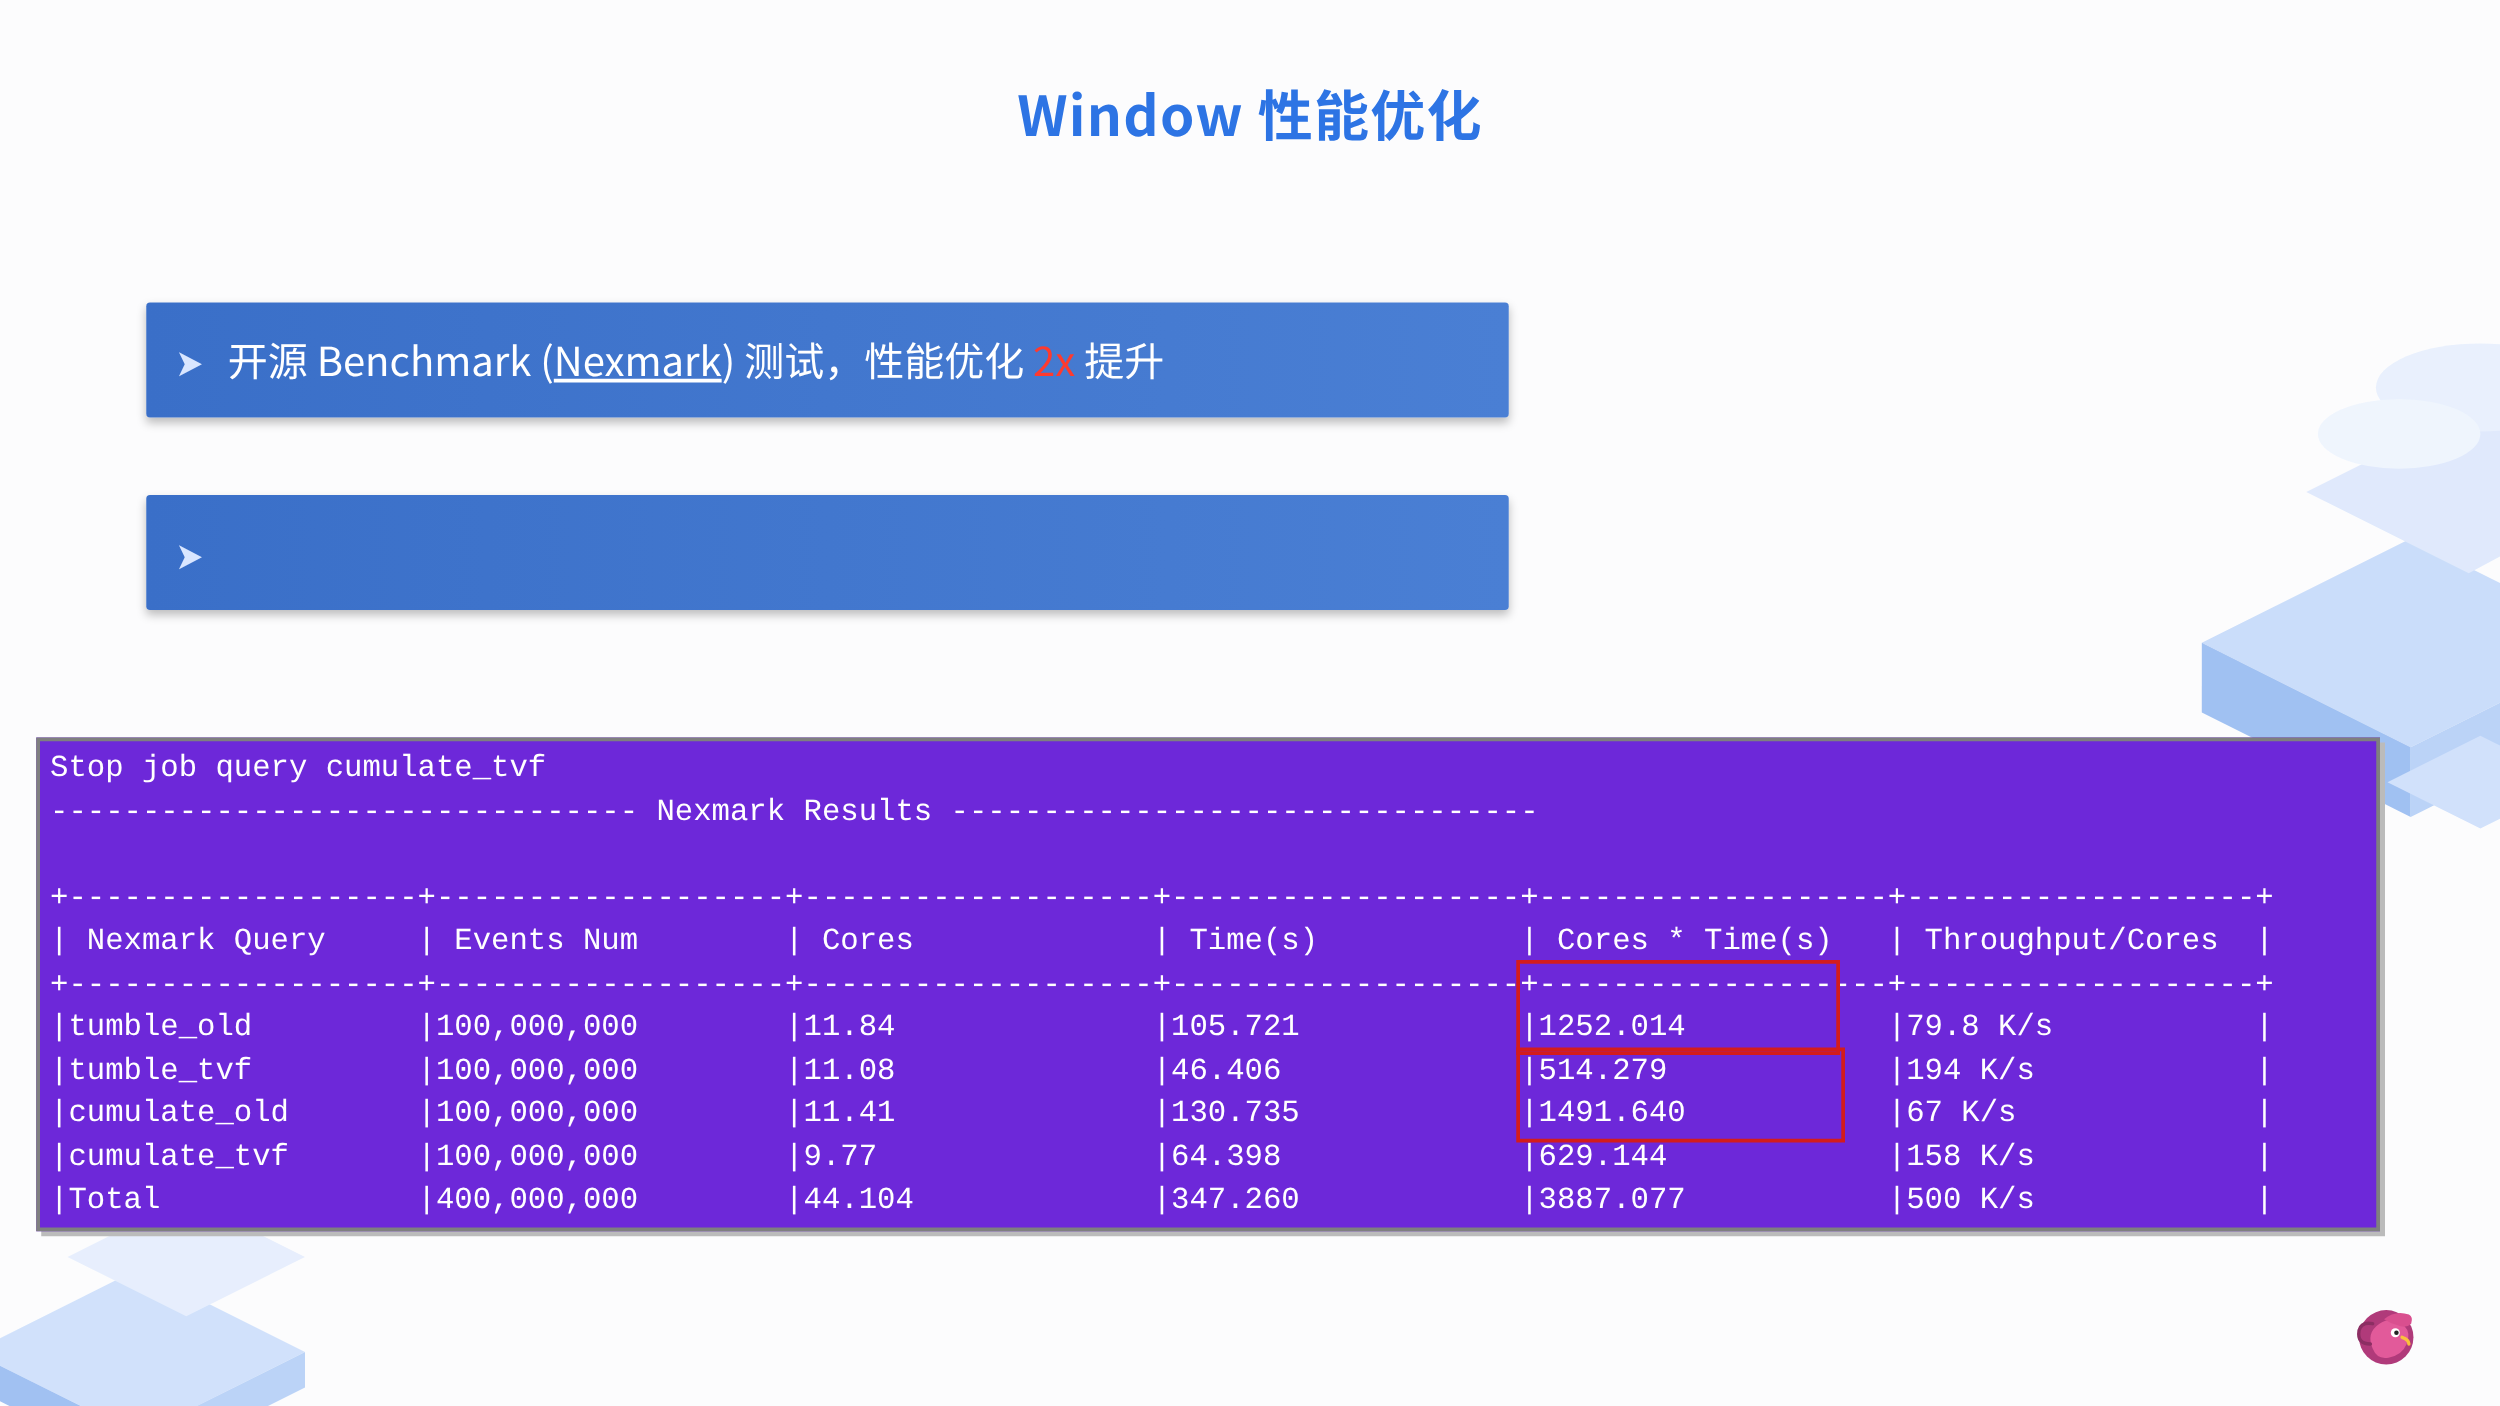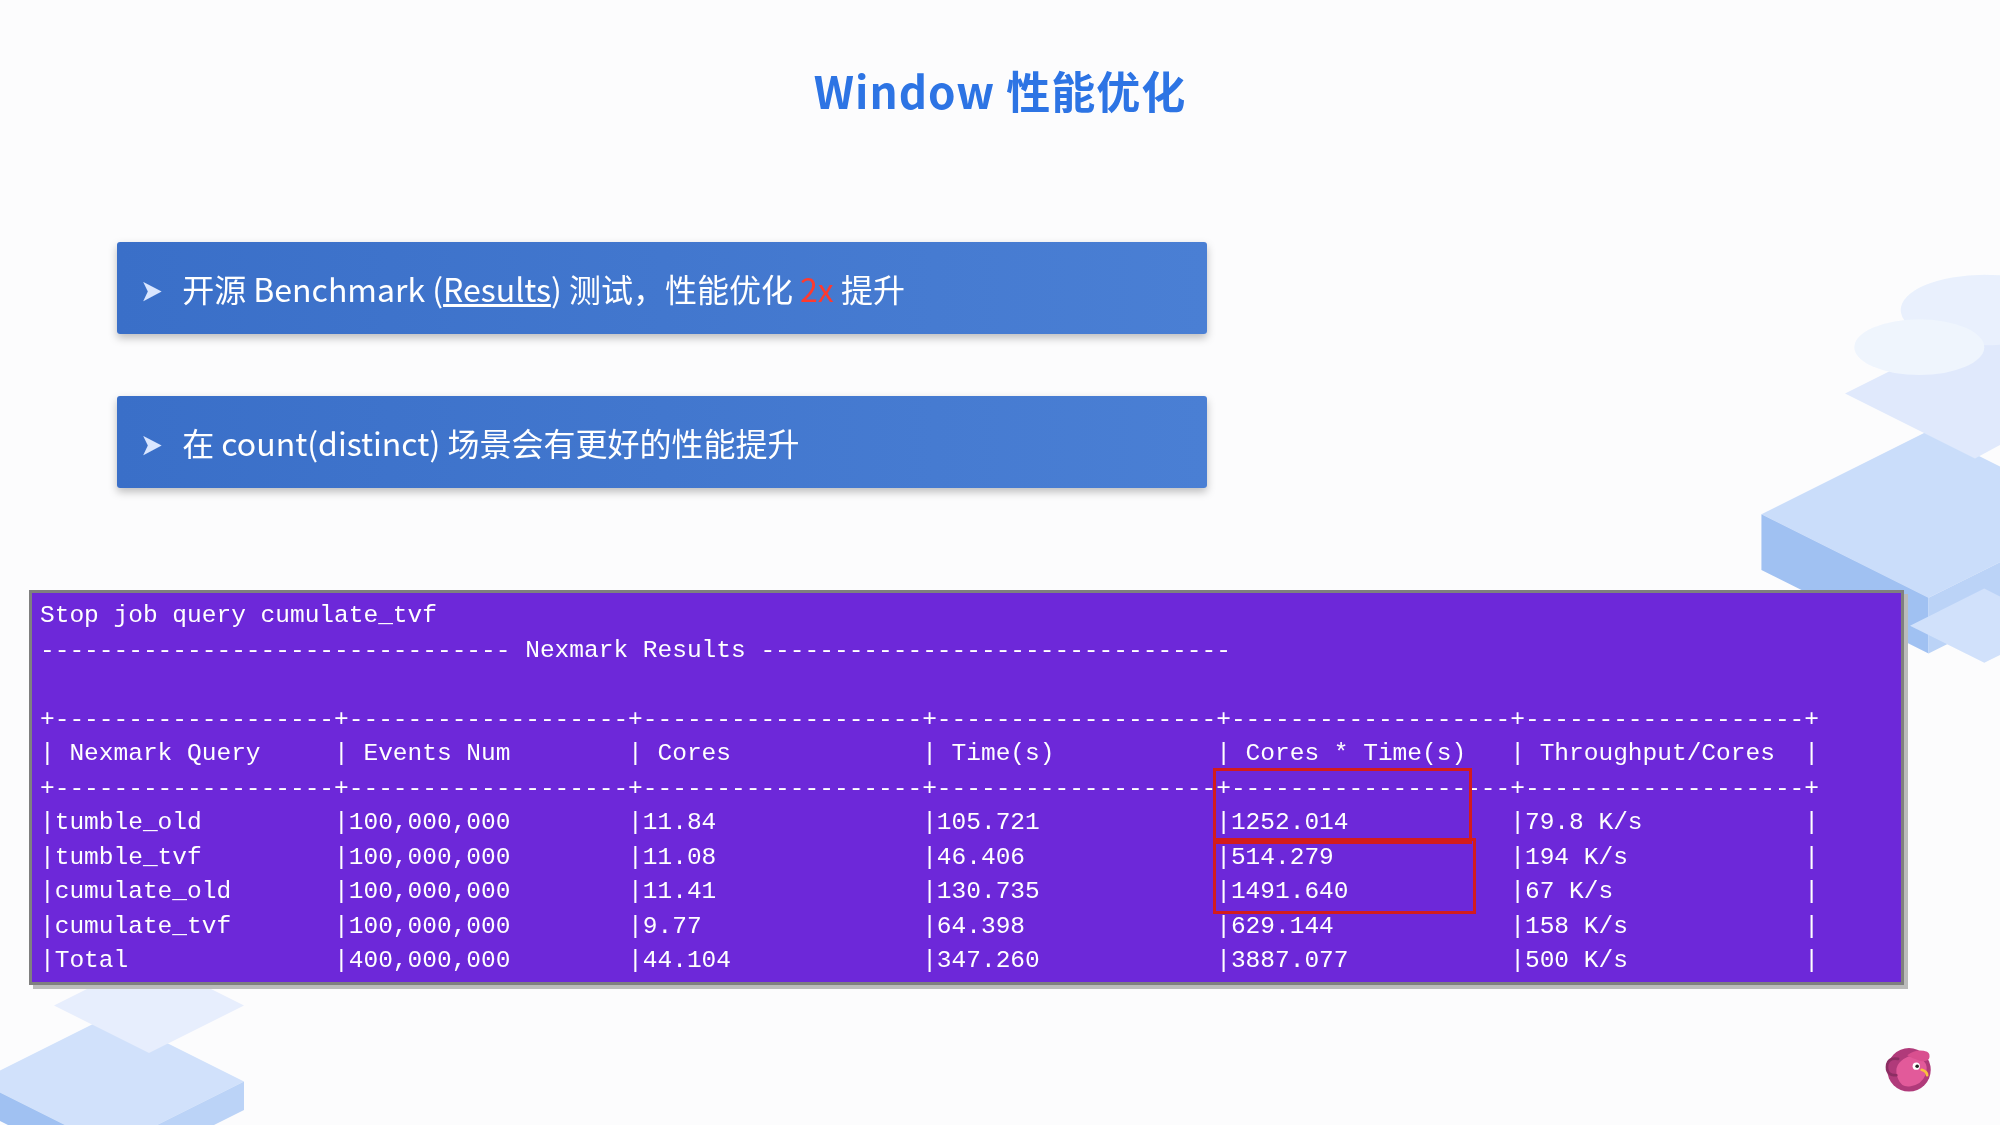--- a/index.html
+++ b/index.html
@@ -138,27 +138,26 @@
     <ellipse cx="230" cy="180" rx="70" ry="30" fill="#eff5fe"></ellipse>
     <polygon points="220,480 300,440 380,480 300,520" fill="#cfe0fb"></polygon>
   </g>
 </svg>
 
 <div class="title">Window 性能优化</div>
 
 <div class="bullet-box bb1">
   <span class="chev">➤</span>
   <span>
-    <span>开源 Benchmark (</span><span class="u">Results</span><span>) 测试，性能优化 </span><span class="red">2x</span><span> 提升</span>
+    <span>开源 Benchmark (</span><span class="u">Nexmark</span><span>) 测试，性能优化 </span><span class="red">2x</span><span> 提升</span>
   </span>
 </div>
 
 <div class="bullet-box bb2">
   <span class="chev">➤</span>
-  <span>在 count(distinct) 场景会有更好的性能提升</span>
 </div>
 
 <div class="term-wrap" id="term">Stop job query cumulate_tvf
 -------------------------------- Nexmark Results --------------------------------
 
 +-------------------+-------------------+-------------------+-------------------+-------------------+-------------------+
 | Nexmark Query     | Events Num        | Cores             | Time(s)           | Cores * Time(s)   | Throughput/Cores  |
 +-------------------+-------------------+-------------------+-------------------+-------------------+-------------------+
 |tumble_old         |100,000,000        |11.84              |105.721            |1252.014           |79.8 K/s           |
 |tumble_tvf         |100,000,000        |11.08              |46.406             |514.279            |194 K/s            |

